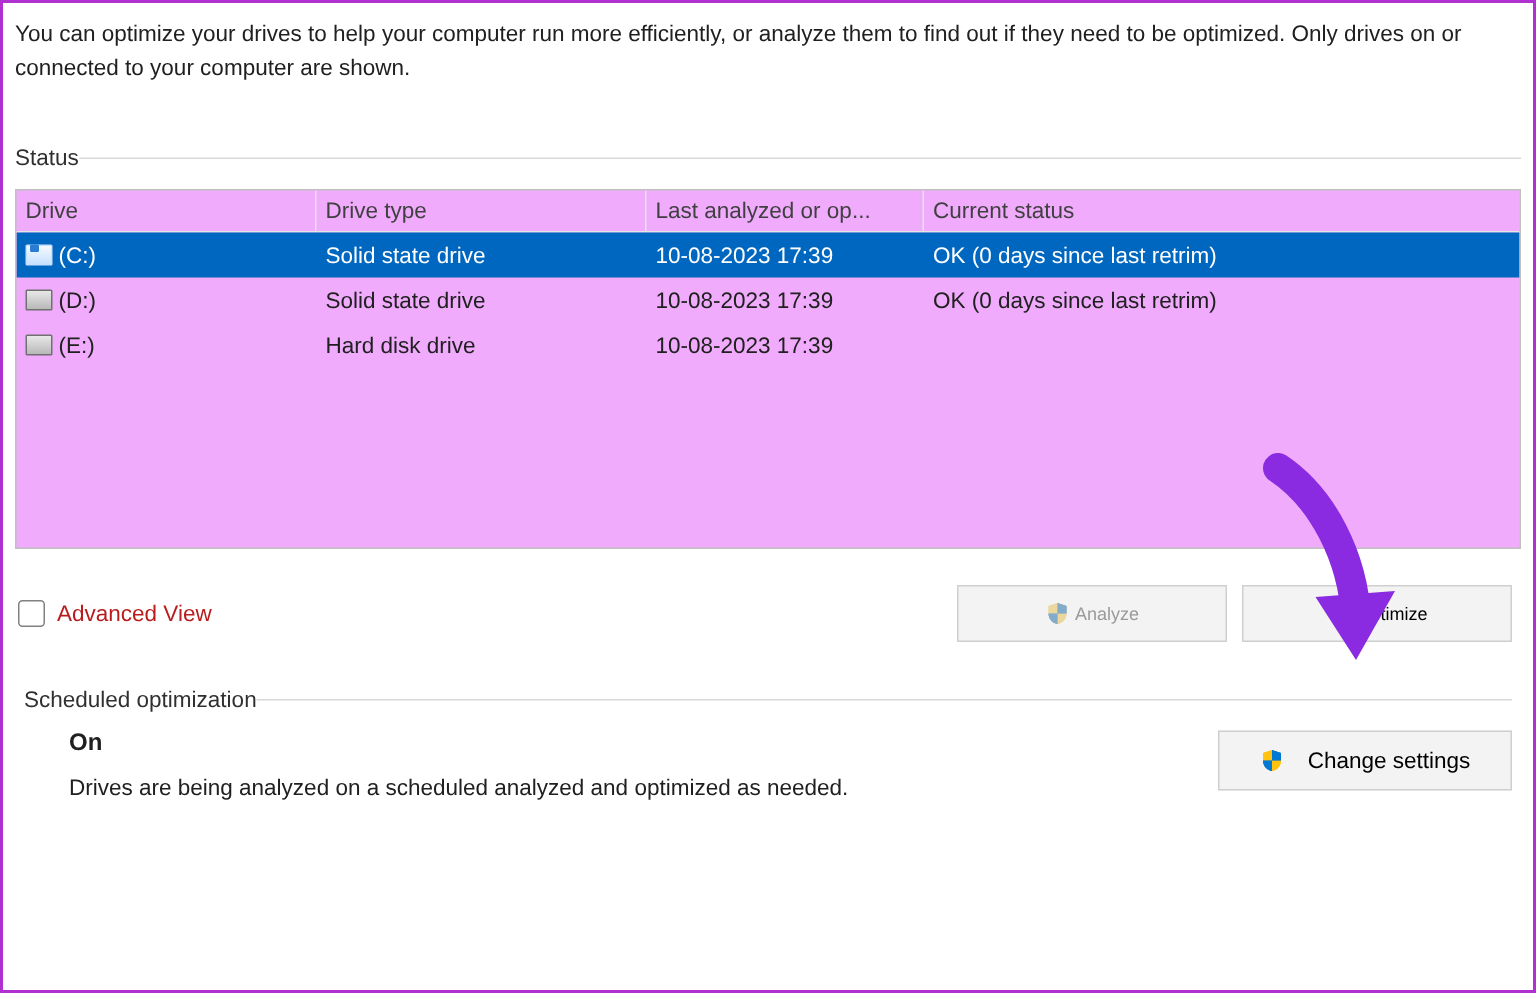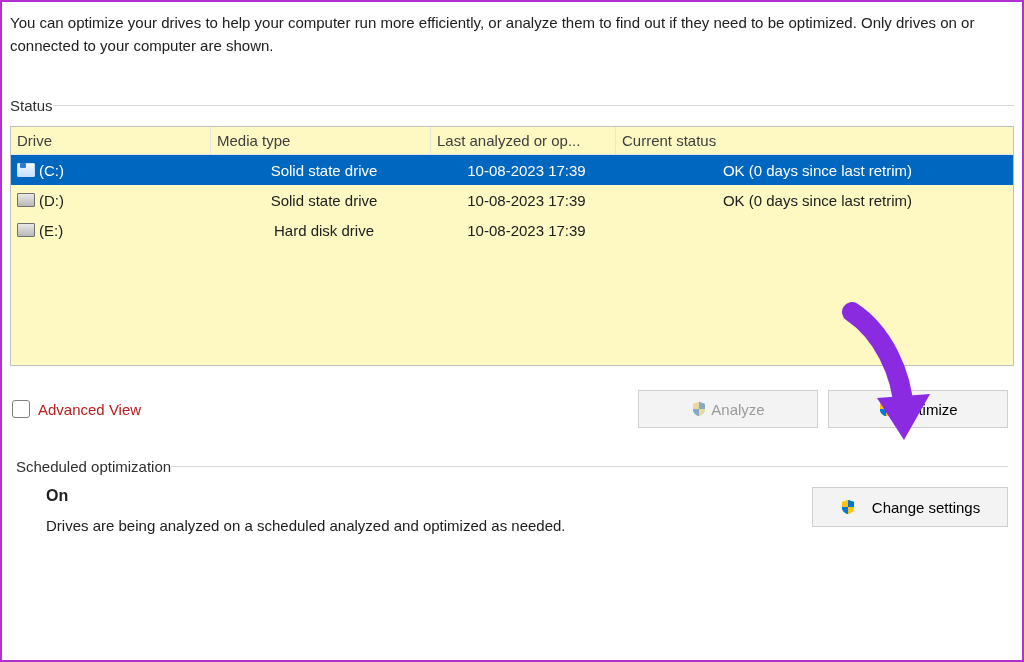--- a/index.html
+++ b/index.html
@@ -31,24 +31,23 @@
       align-items: center;
     }
     .section-label .rule {
       flex: 1;
       height: 1px;
       background: #d8d8d8;
     }
     .drive-grid {
       border: 1px solid #c0c0c0;
       margin-bottom: 6px;
-      background: #fef9c3;
+      background: #f0abfc;
       height: 240px;
       overflow: hidden;
-      text-align: center;
     }
     .grid-header, .grid-row {
       display: flex;
       align-items: center;
       font-size: 15px;
       white-space: nowrap;
     }
     .grid-header {
       color: #404040;
       height: 28px;
@@ -101,21 +100,21 @@
       border: 1.5px solid #808080;
       border-radius: 3px;
       background: #fff;
     }
     .spacer { flex: 1; }
     .btn {
       min-width: 180px;
       height: 38px;
       border: 1px solid #cfcfcf;
       background: #f3f3f3;
-      font-size: 15px;
+      font-size: 12px;
       display: inline-flex;
       align-items: center;
       justify-content: center;
       gap: 4px;
       padding: 0 18px;
       cursor: pointer;
     }
     .btn + .btn { margin-left: 10px; }
     .btn.disabled { color: #9a9a9a; cursor: default; }
     .btn.disabled .shield { filter: grayscale(0.4) opacity(0.55); }
@@ -187,21 +186,21 @@
   <p class="intro">You can optimize your drives to help your computer run more efficiently, or analyze them to find out if they need to be optimized. Only drives on or connected to your computer are shown.</p>
 
   <div class="section-label">
     <span>Status</span>
     <span class="rule"></span>
   </div>
 
   <div class="drive-grid">
     <div class="grid-header">
       <div class="col-drive">Drive</div>
-      <div class="col-media">Media type</div>
+      <div class="col-media">Drive type</div>
       <div class="col-last">Last analyzed or op...</div>
       <div class="col-status">Current status</div>
     </div>
     <div id="grid-body">
         <div class="grid-row selected">
           <div class="col-drive">
             <span class="drive-ico os"></span>
             <span>(C:)</span>
           </div>
           <div class="col-media">Solid state drive</div>

